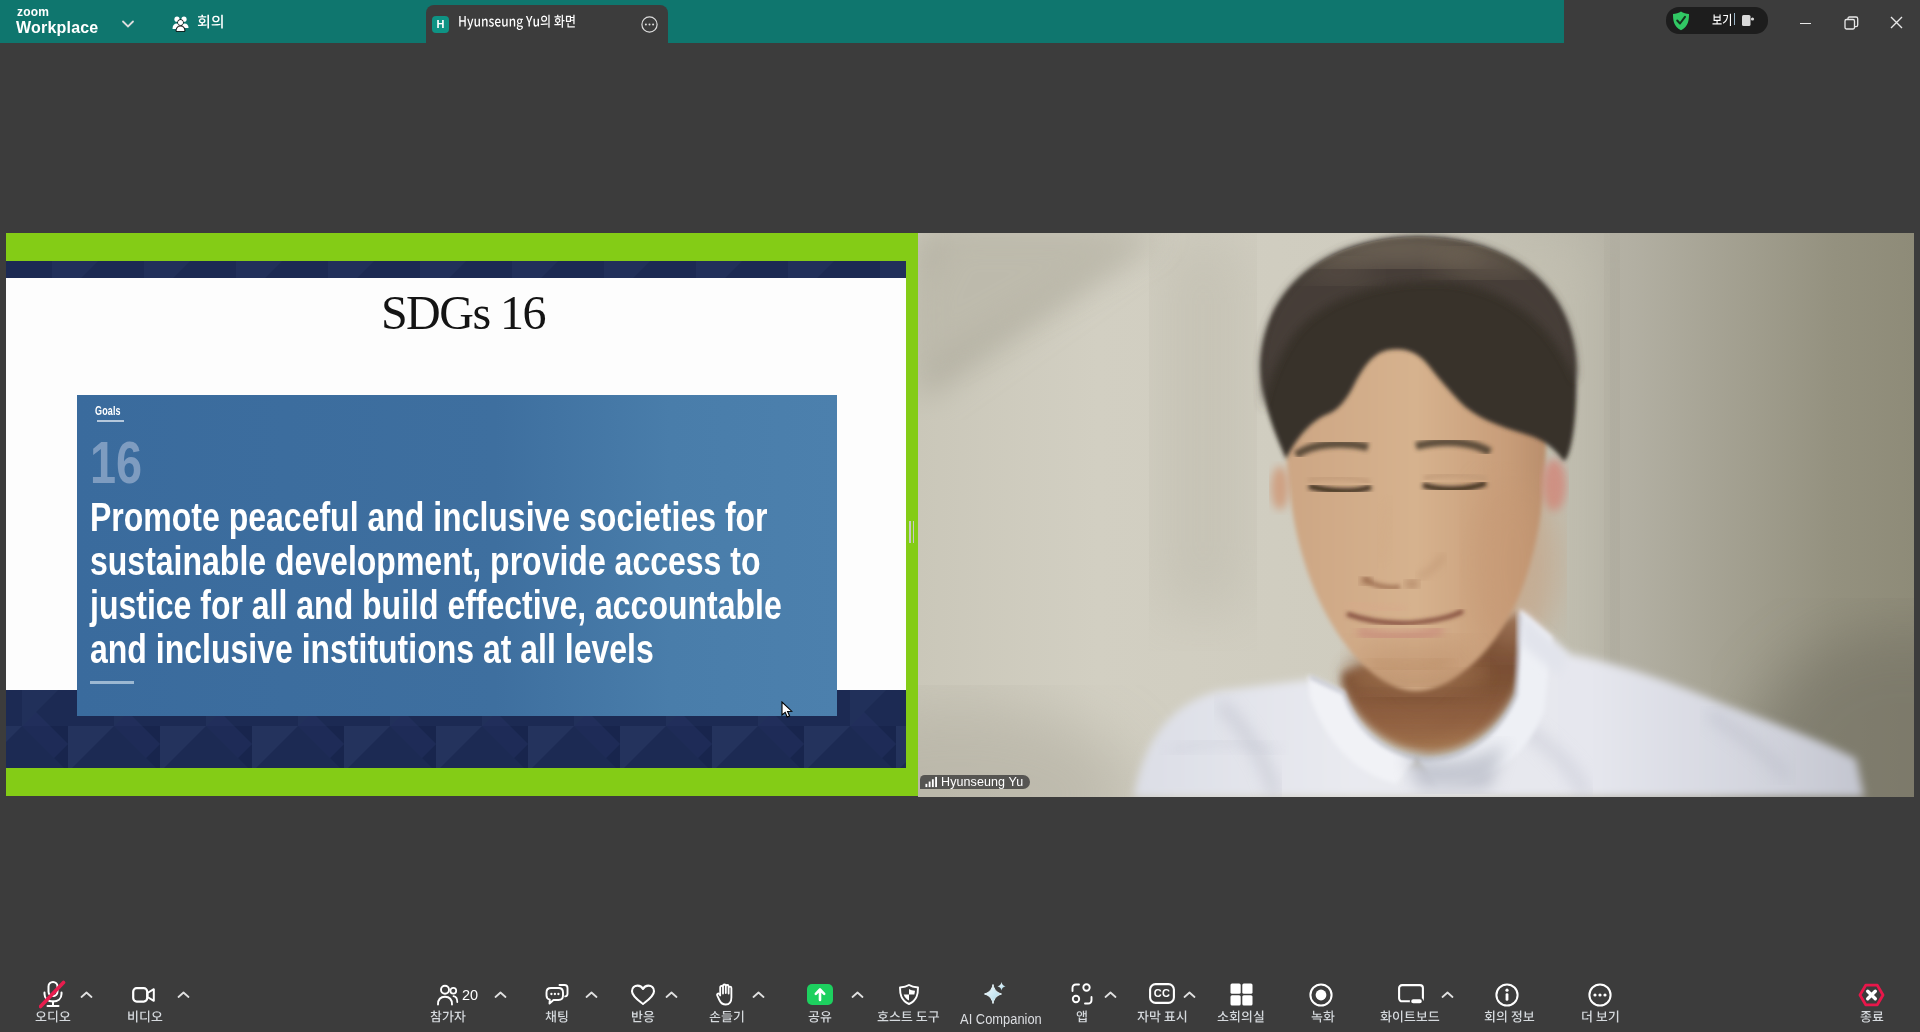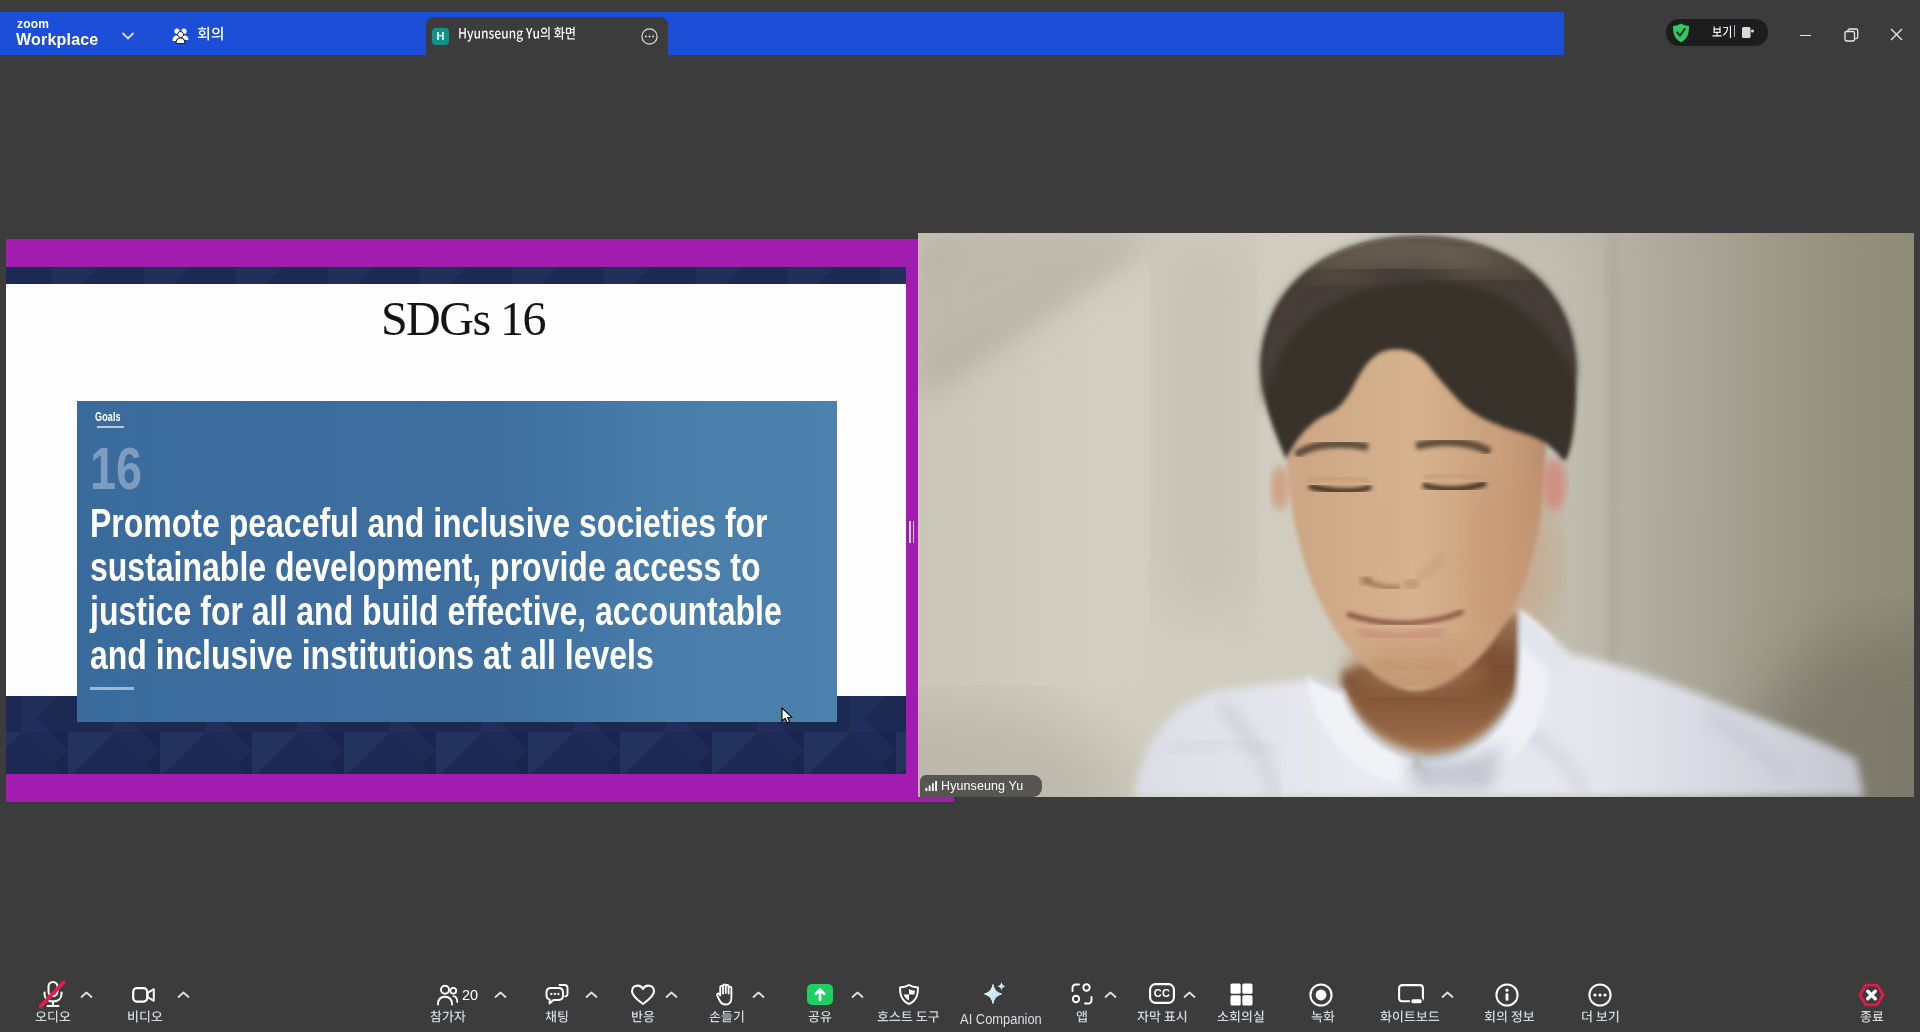--- a/index.html
+++ b/index.html
@@ -1,16 +1,16 @@
 <!DOCTYPE html>
 <html><head><meta charset="utf-8"><style>
 *{margin:0;padding:0;box-sizing:border-box}
 html,body{width:1920px;height:1032px;overflow:hidden;background:#3c3c3c;font-family:"Liberation Sans",sans-serif}
 .abs{position:absolute}
-#titlebar{position:absolute;left:0;top:12px;width:1564px;height:43px;background:#1d4ed8}
+#titlebar{position:absolute;left:0;top:0;width:1564px;height:43px;background:#0f766e}
 #tab{position:absolute;left:426px;top:5px;width:242px;height:38px;background:#3c3c3c;border-radius:8px 8px 0 0}
 .ic{position:absolute}
 </style></head><body>
 
 <div id="titlebar">
 <div class="abs" style="left:17px;top:5px;color:#fff;font-weight:bold;font-size:12px;letter-spacing:.2px">zoom</div>
 <div class="abs" style="left:16px;top:19px;color:#fff;font-size:16px;font-weight:700;letter-spacing:.2px">Workplace</div>
 <svg class="abs" style="left:121px;top:19px" width="14" height="10" viewBox="0 0 14 10">
       <path d="M2 2.5 L7 7.5 L12 2.5" stroke="#ddd" stroke-width="1.8" fill="none" stroke-linecap="round"></path>
     </svg>
@@ -65,21 +65,21 @@
 </svg>
 <div class="abs" style="left:1800px;top:22.5px;width:11px;height:1.6px;background:#e8e8e8"></div>
 <svg class="abs" style="left:1844px;top:16px" width="15" height="14" viewBox="0 0 15 14">
 <rect x="1" y="3.5" width="9.5" height="9.5" rx="1.4" stroke="#e8e8e8" stroke-width="1.3" fill="none"></rect>
 <path d="M4 3.5 L4 2.5 Q4 1 5.5 1 L12 1 Q13.7 1 13.7 2.7 L13.7 9 Q13.7 10.6 12 10.6 L10.8 10.6" stroke="#e8e8e8" stroke-width="1.3" fill="none"></path>
 </svg>
 <svg class="abs" style="left:1890px;top:16px" width="13" height="13" viewBox="0 0 13 13">
 <path d="M1 1 L12 12 M12 1 L1 12" stroke="#e8e8e8" stroke-width="1.4"></path>
 </svg>
 </div>
-<div class="abs" style="left:6px;top:239px;width:948px;height:563px;background:#a21caf">
+<div class="abs" style="left:6px;top:233px;width:948px;height:563px;background:#84cc16">
 <div class="abs" style="left:0;top:28px;width:900px;height:507px;background:#fdfdfd">
 <svg class="abs" style="left:0;top:0" width="900" height="17">
         <defs>
           <pattern id="pin" width="92" height="92" patternUnits="userSpaceOnUse">
             <rect width="92" height="92" fill="#1c2a53"></rect>
             <path d="M0 46 L46 46 L0 92 Z" fill="#2c3b68" opacity="0.5"></path>
             <path d="M46 0 L92 0 L46 46 Z" fill="#2c3b68" opacity="0.35"></path>
             <path d="M46 46 L92 46 L92 92 Z" fill="#121d42" opacity="0.35"></path>
             <path d="M46 46 L60 32 L92 64 L78 78 Z" fill="#273566" opacity="0.4"></path>
           </pattern>
@@ -219,21 +219,21 @@
 <path d="M450,428 C470,438 510,438 532,426" stroke="#b08259" stroke-width="7" fill="none" opacity="0.55" filter="url(#b8)"></path>
 
 <path d="M390,442 L426,458 C437,494 463,517 499,525 L478,551 C436,540 408,508 392,464 Z" fill="#f1f2f6" filter="url(#b2)"></path>
 <path d="M499,525 C540,530 580,505 598,462 L602,376 L634,404 L626,478 C608,528 564,552 520,554 Z" fill="#eef0f5" filter="url(#b2)"></path>
 <path d="M602,378 L650,422 L642,444 L604,412 Z" fill="#e2e4ec" filter="url(#b4)"></path>
 <path d="M392,444 L426,460 C437,496 464,518 500,526" stroke="#a4a7b7" stroke-width="2.5" fill="none" opacity="0.7" filter="url(#b2)"></path>
 <path d="M500,526 C541,531 580,505 598,462 L602,382" stroke="#a8abbb" stroke-width="2.5" fill="none" opacity="0.7" filter="url(#b2)"></path>
 
 <path d="M486,520 C520,532 560,528 588,508 L572,556 L500,556 Z" fill="#9ca0af" opacity="0.5" filter="url(#b8)"></path>
 </svg>
-<div class="abs" style="left:2px;top:542px;height:22px;background:rgba(60,60,60,0.8);border-radius:6px 9px 9px 0;display:flex;align-items:center;padding:0 19px 0 5px">
+<div class="abs" style="left:2px;top:542px;height:14px;background:rgba(60,60,60,0.8);border-radius:6px 9px 9px 0;display:flex;align-items:center;padding:0 7px 0 5px">
       <svg width="12" height="12" viewBox="0 0 13 13" style="margin-right:4px">
         <rect x="0.5" y="8.5" width="2" height="3.5" fill="#fff"></rect>
         <rect x="4" y="6" width="2" height="6" fill="#fff"></rect>
         <rect x="7.5" y="3.5" width="2" height="8.5" fill="#fff"></rect>
         <rect x="11" y="1" width="2" height="11" fill="#fff"></rect>
       </svg>
       <span style="color:#fff;font-size:12.5px;white-space:nowrap;letter-spacing:0.1px">Hyunseung Yu</span>
     </div>
 </div>
 <svg class="ic" style="left:39px;top:980px" width="27" height="29" viewBox="0 0 27 29">

